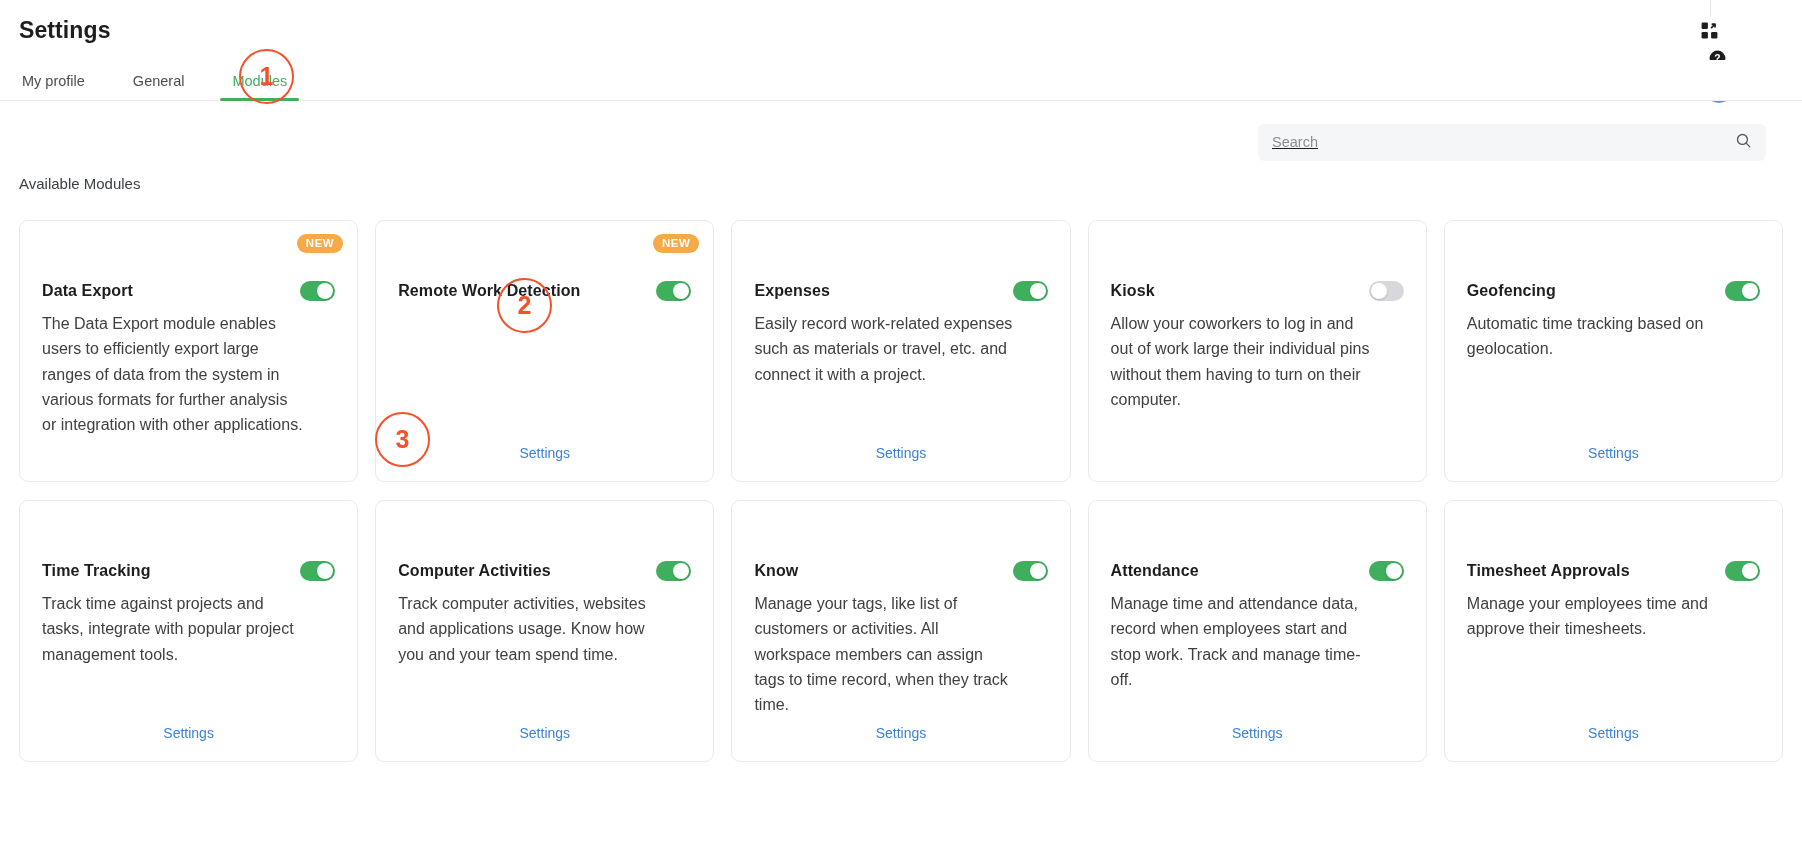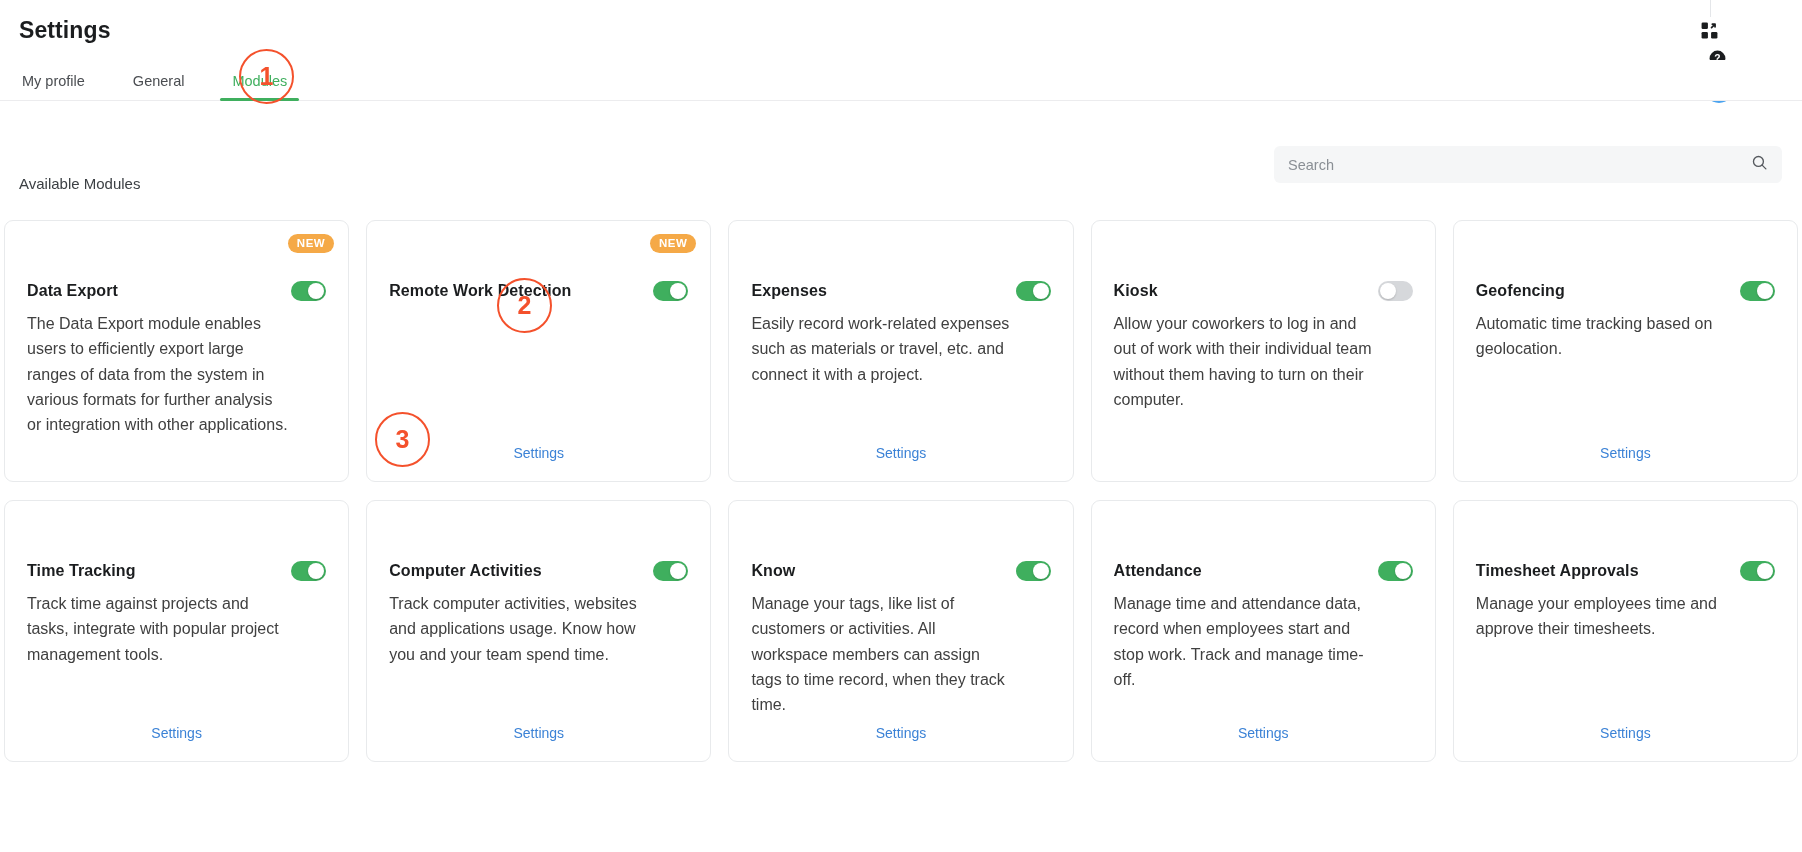--- a/index.html
+++ b/index.html
@@ -68,22 +68,23 @@
   .tab.active { color:#3faf5e; }
   .tab.active::after {
     content:""; position:absolute;
     left:-9px; right:-9px; bottom:-1px;
     height:3px; background:#3faf5e; border-radius:2px;
   }
 
   
   .search-row {
     height:82px;
-    display:flex; align-items:flex-end; justify-content:flex-end;
-    padding:0 20px;
+    display:flex; align-items:center; justify-content:flex-end;
+    padding:0 36px;
+    text-decoration:underline;
   }
   .search-box {
     position:relative;
     width:508px; height:37px;
     background:#f5f6f7; border-radius:6px;
     display:flex; align-items:center;
     padding:0 14px;
     cursor:text;
   }
   .search-box input {
@@ -95,21 +96,21 @@
 
   
   .section-label {
     padding:0 19px;
     font-size:15px; color:#3c4044;
     margin-top:-8px; margin-bottom:28px;
   }
 
   
   .grid {
-    padding:0 4px;
+    padding:0 19px;
     display:grid;
     grid-template-columns:repeat(5, 1fr);
     column-gap:17px; row-gap:18px;
   }
   .card {
     position:relative;
     background:#fff;
     border:1px solid #e8eaec;
     border-radius:9px;
     height:262px;
@@ -275,21 +276,21 @@
       </div>
     </div>
 
     <div class="card">
       <div class="card-head">
         <div class="card-title">Kiosk</div>
         <div class="toggle off">
             <div class="knob"></div>
           </div>
       </div>
-      <div class="card-desc">Allow your coworkers to log in and out of work with their individual team without them having to turn on their computer.</div>
+      <div class="card-desc">Allow your coworkers to log in and out of work large their individual pins without them having to turn on their computer.</div>
       <div class="card-footer"></div>
     </div>
 
     <div class="card">
       <div class="card-head">
         <div class="card-title">Geofencing</div>
         <div class="toggle">
             <div class="knob"></div>
           </div>
       </div>

